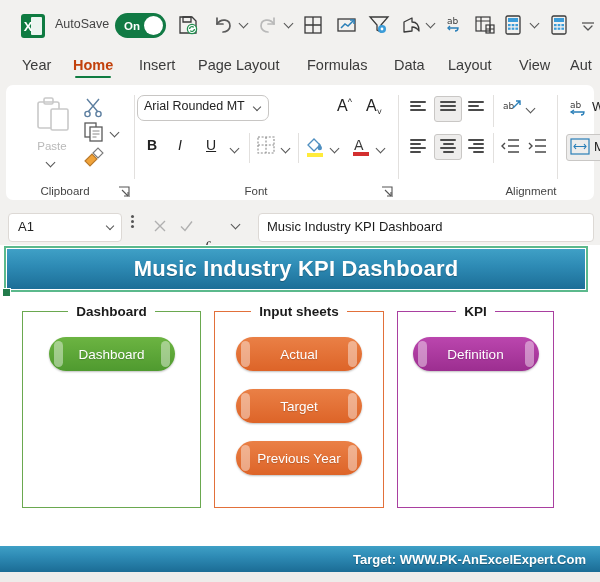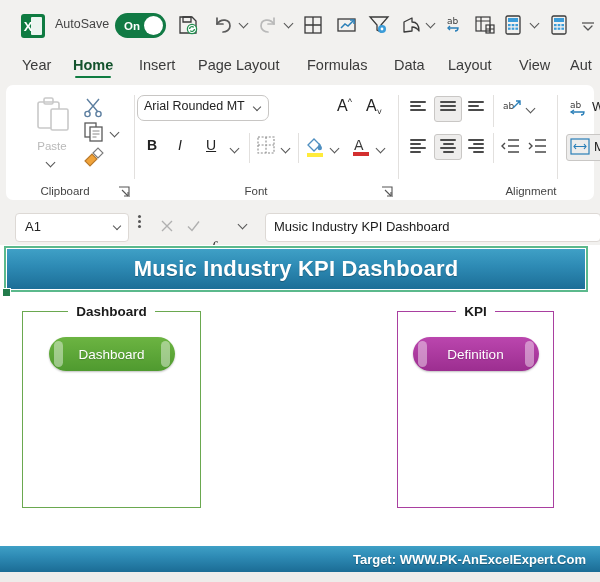--- a/index.html
+++ b/index.html
@@ -27,21 +27,21 @@
 
   .qa{position:absolute;top:12px;width:26px;height:26px;color:#3a3a3a;}
   .qa svg{display:block;}
   .chev{position:absolute;top:20px;width:10px;height:10px;}
   .chev::before{content:"";position:absolute;left:0;top:0;width:6px;height:6px;
     border-right:1.4px solid #555;border-bottom:1.4px solid #555;transform:rotate(45deg);}
 
   
   .tabsbar{position:absolute;left:0;top:51px;width:600px;height:34px;background:#f2f1ef;}
   .tab{position:absolute;top:6px;font-size:14.5px;color:#3b3b3b;white-space:nowrap;}
-  .tab.active{color:#14532d;font-weight:bold;}
+  .tab.active{color:#c2410c;font-weight:bold;}
   .tab.active::after{content:"";position:absolute;left:2px;right:2px;bottom:-5px;height:2.5px;background:#107c41;border-radius:2px;}
 
   
   .ribbon{position:absolute;left:0;top:85px;width:600px;height:120px;background:#f2f1ef;}
   .ribbon-card{position:absolute;left:6px;top:0;width:588px;height:115px;background:#ffffff;border-radius:7px;}
   .grp-label{position:absolute;bottom:3px;font-size:11.5px;color:#444;text-align:center;}
   .grp-div{position:absolute;top:10px;width:1px;height:84px;background:#e2e0de;}
   .launcher{position:absolute;bottom:4px;width:12px;height:12px;}
 
   .paste-btn{position:absolute;left:20px;top:10px;width:52px;height:72px;}
@@ -54,21 +54,21 @@
   .boxchev{position:absolute;right:6px;top:8px;width:8px;height:8px;}
   .boxchev::before{content:"";position:absolute;left:0;top:0;width:5px;height:5px;
      border-right:1.3px solid #555;border-bottom:1.3px solid #555;transform:rotate(45deg);}
 
   .fbtn{position:absolute;font-size:14px;color:#222;}
   .align-ico{position:absolute;width:22px;height:18px;}
   .align-ico i{position:absolute;left:2px;height:1.6px;background:#4a4a4a;display:block;border-radius:1px;}
   .align-sel{position:absolute;border:1px solid #c9c7c5;border-radius:3px;background:#eeedec;}
 
   
-  .fbar{position:absolute;left:7px;top:209px;width:588px;height:36px;background:#f2f1ef;}
+  .fbar{position:absolute;left:0;top:209px;width:588px;height:36px;background:#f2f1ef;}
   .namebox{position:absolute;left:8px;top:4px;width:112px;height:27px;background:#fff;border:1px solid #ddd9d5;border-radius:4px;}
   .namebox .nb-t{position:absolute;left:9px;top:5px;font-size:13px;color:#222;}
   .vdots{position:absolute;left:131px;top:11px;width:3px;height:3px;background:#555;border-radius:50%;
     box-shadow:0 5px 0 #555,0 -5px 0 #555;}
   .fxzone{position:absolute;left:146px;top:4px;width:110px;height:27px;}
   .fentry{position:absolute;left:258px;top:4px;width:334px;height:27px;background:#fff;border:1px solid #ddd9d5;border-radius:4px;}
   .fentry .fe-t{position:absolute;left:8px;top:5px;font-size:13px;color:#1b1b1b;white-space:nowrap;}
 
   
   .sheet{position:absolute;left:0;top:245px;width:600px;height:337px;background:#ffffff;}
@@ -464,20 +464,40 @@
       <div class="gbox-title">
         <span>Dashboard</span>
       </div>
       <div class="pill" style="top:25px;background:linear-gradient(180deg,#6cb442 0%,#4f9a2f 100%);box-shadow:0 1px 2px rgba(0,0,0,.25);">
         <div class="glint-l"></div>
         <div class="glint-r"></div>
         <div class="p-t">Dashboard</div>
       </div>
     </div>
 
+    <div class="gbox" style="left:214px;width:168px;border-color:#e2703a;">
+      <div class="gbox-title">
+        <span>Input sheets</span>
+      </div>
+      <div class="pill" style="top:25px;background:linear-gradient(180deg,#ea8046 0%,#dd6428 100%);box-shadow:0 1px 2px rgba(0,0,0,.25);">
+        <div class="glint-l"></div>
+        <div class="glint-r"></div>
+        <div class="p-t">Actual</div>
+      </div>
+      <div class="pill" style="top:77px;background:linear-gradient(180deg,#ea8046 0%,#dd6428 100%);box-shadow:0 1px 2px rgba(0,0,0,.25);">
+        <div class="glint-l"></div>
+        <div class="glint-r"></div>
+        <div class="p-t">Target</div>
+      </div>
+      <div class="pill" style="top:129px;background:linear-gradient(180deg,#ea8046 0%,#dd6428 100%);box-shadow:0 1px 2px rgba(0,0,0,.25);">
+        <div class="glint-l"></div>
+        <div class="glint-r"></div>
+        <div class="p-t">Previous Year</div>
+      </div>
+    </div>
 
     <div class="gbox" style="left:397px;width:155px;border-color:#a93fa0;">
       <div class="gbox-title">
         <span>KPI</span>
       </div>
       <div class="pill" style="top:25px;background:linear-gradient(180deg,#bb46ae 0%,#9c2e90 100%);box-shadow:0 1px 2px rgba(0,0,0,.25);">
         <div class="glint-l"></div>
         <div class="glint-r"></div>
         <div class="p-t">Definition</div>
       </div>

